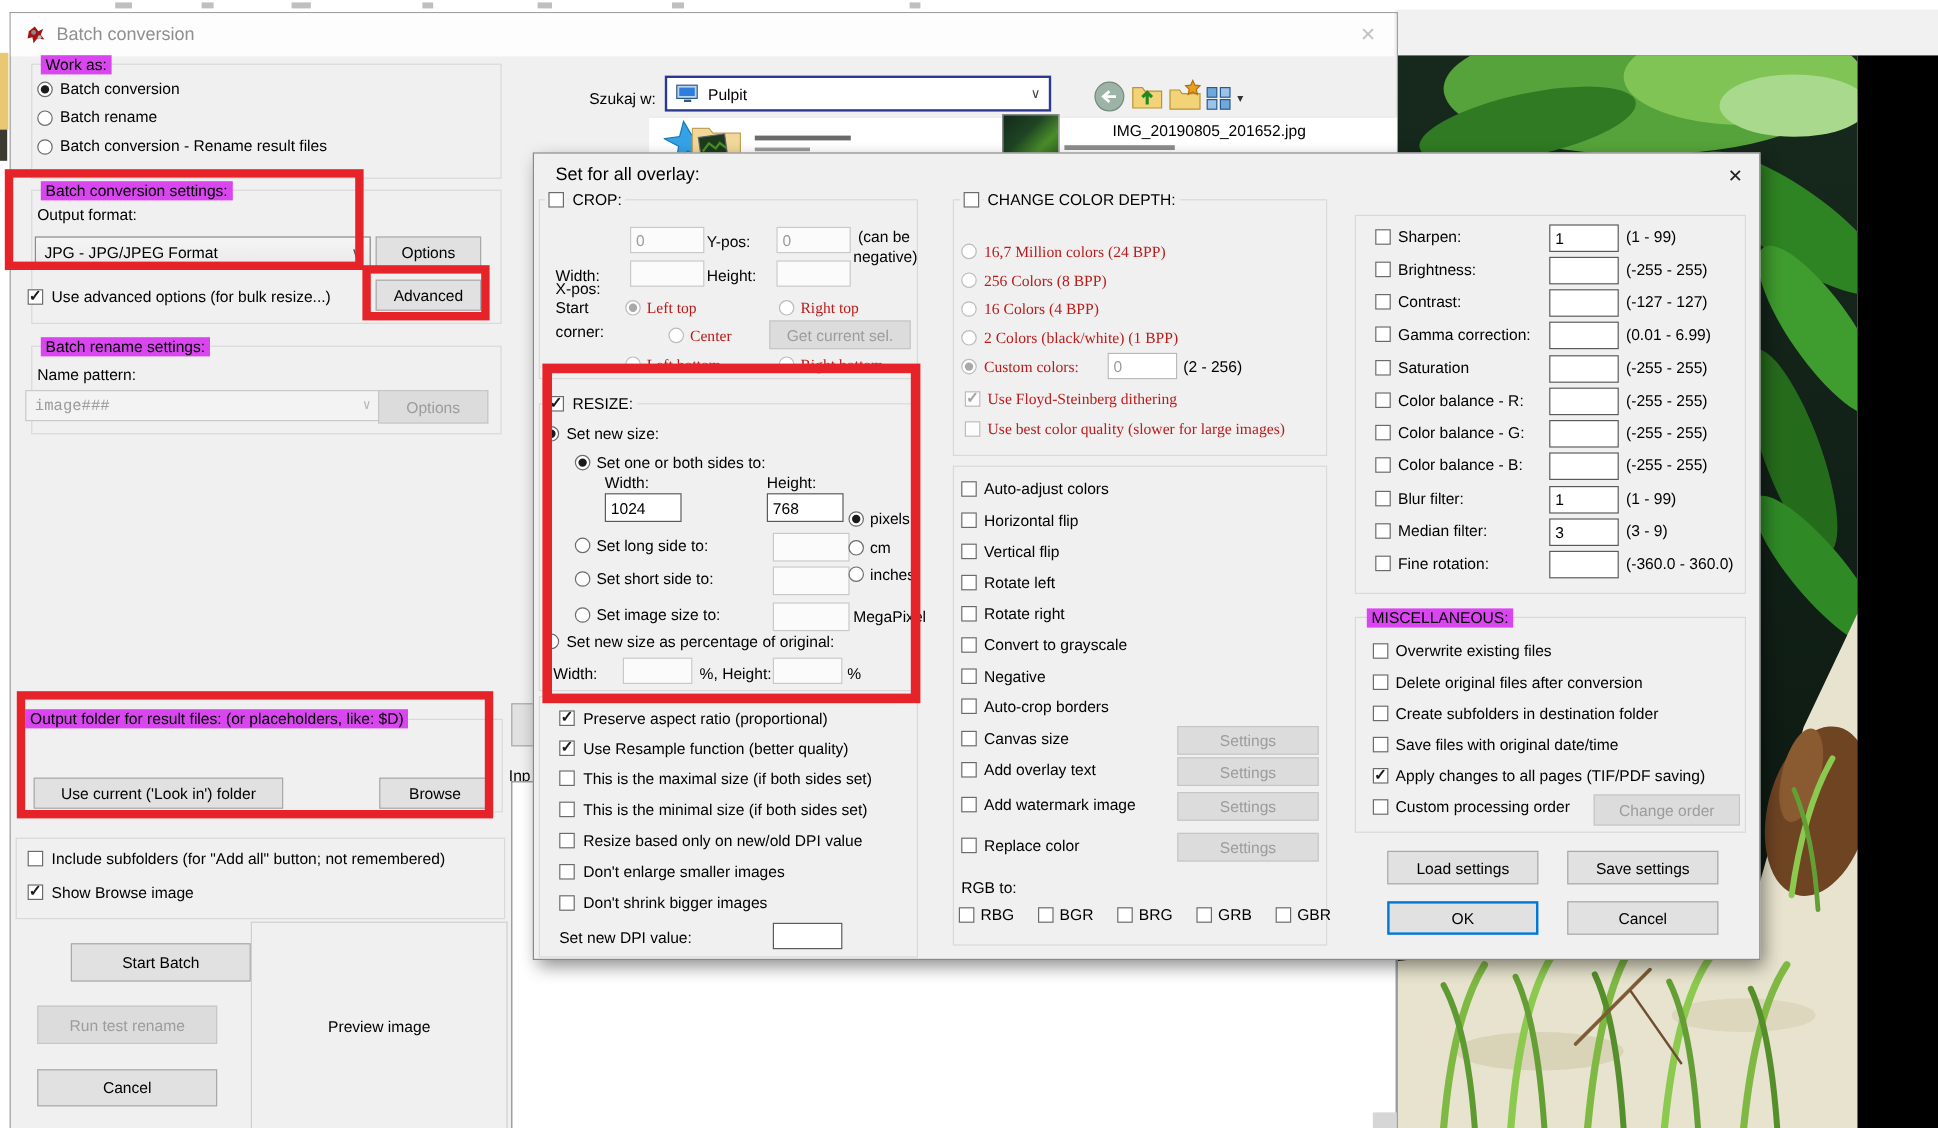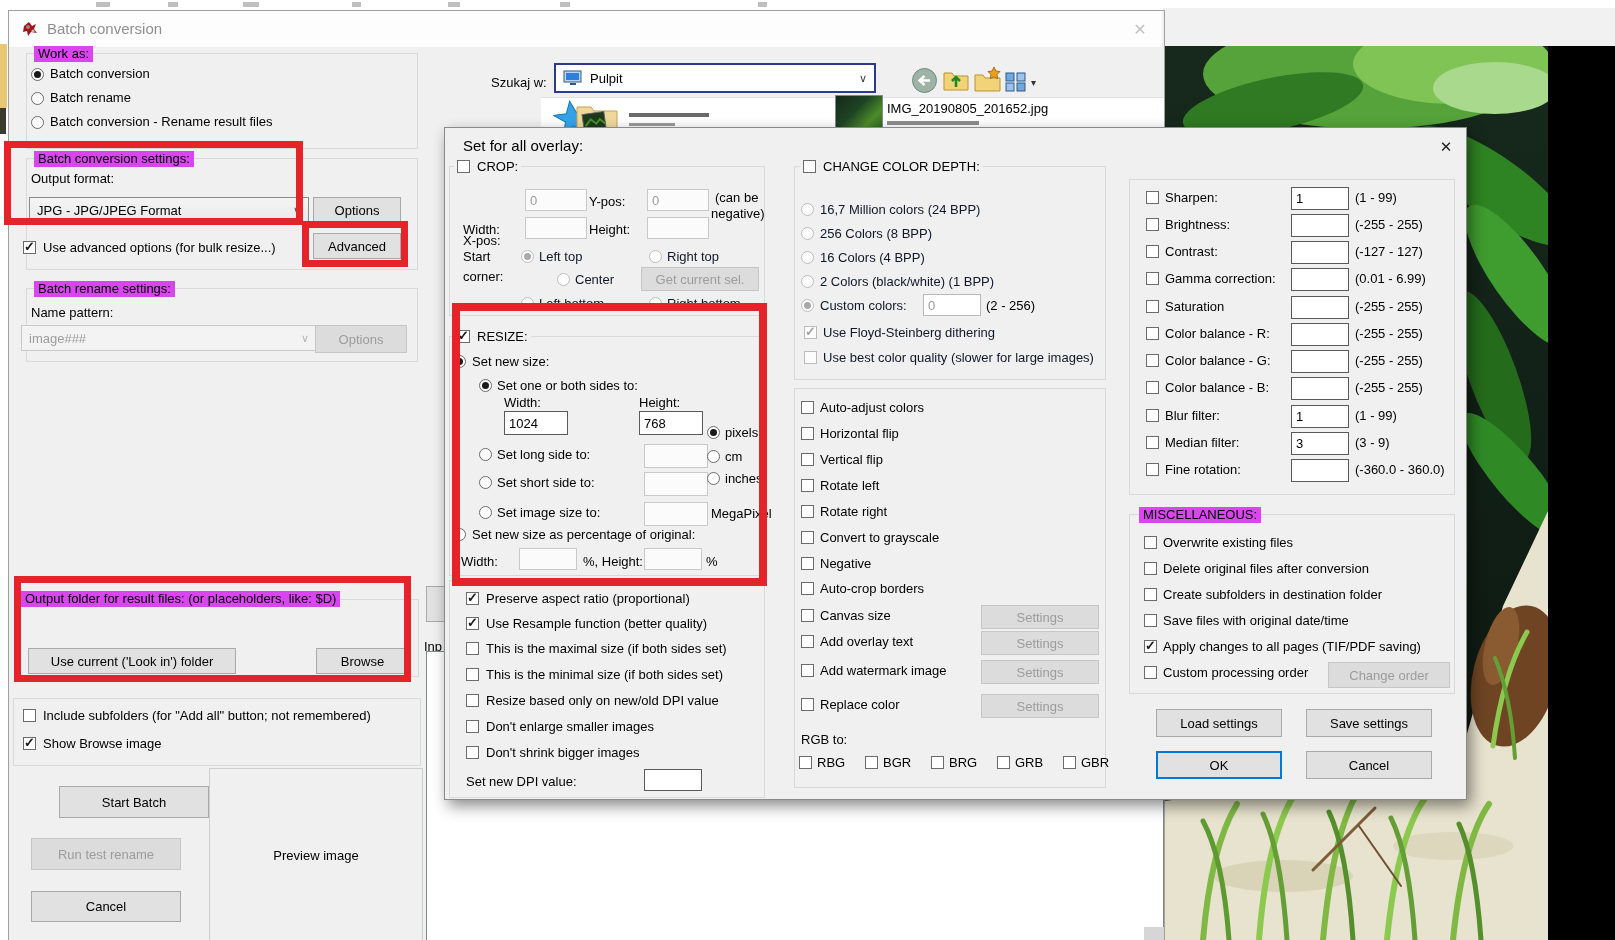--- a/index.html
+++ b/index.html
@@ -3,21 +3,21 @@
 <meta charset="utf-8">
 <style>
   html,body{margin:0;padding:0;background:#fff;}
   #stage{position:relative;width:1615px;height:940px;overflow:hidden;background:#fff;
          font-family:"Liberation Sans",sans-serif;font-size:13px;color:#000;}
   .abs{position:absolute;}
   .dlg{position:absolute;background:#f0f0f0;}
   .grp{position:absolute;border:1px solid #d9d9d9;}
   .legend{position:absolute;background:#d946ef;padding:0 4px;white-space:nowrap;}
   .lbl{position:absolute;white-space:nowrap;line-height:16px;}
-  .lbl.dis{color:#0f172a;}
+  .lbl.dis{color:#b91c1c;font-family:Liberation Serif, serif;}
   .cb{position:absolute;width:13px;height:13px;background:#fff;border:1px solid #6b6b6b;box-sizing:border-box;}
   .cb.ck::after{content:"✓";position:absolute;left:0;top:-3px;font-size:13px;font-weight:bold;color:#1a1a1a;}
   .cb.dis{border-color:#bcbcbc;background:#fcfcfc;}
   .cb.dis.ck::after{color:#a5a5a5;}
   .rd{position:absolute;width:13px;height:13px;border-radius:50%;background:#fff;border:1px solid #6b6b6b;box-sizing:border-box;}
   .rd.sel::after{content:"";position:absolute;left:2px;top:2px;width:7px;height:7px;border-radius:50%;background:#1a1a1a;}
   .rd.dis{border-color:#bcbcbc;}
   .rd.dis.sel::after{background:#a9a9a9;}
   .inp{position:absolute;background:#fff;border:1px solid #828790;height:22px;box-sizing:border-box;
        font-family:"Liberation Sans",sans-serif;font-size:13px;padding:1px 4px;color:#000;}
@@ -129,21 +129,21 @@
       <span class="chev">∨</span>
     </div>
     <div class="btn" style="left:304px;top:186px;width:88px;height:26px;">Options</div>
     <span class="cb ck" style="left:14px;top:230px;"></span>
     <span class="lbl" style="left:34px;top:229px;">Use advanced options (for bulk resize...)</span>
     <div class="btn" style="left:304px;top:222px;width:88px;height:26px;">Advanced</div>
 
     <div class="grp" style="left:17px;top:277px;width:390px;height:72px;"></div>
     <span class="legend lbl" style="left:25px;top:270px;">Batch rename settings:</span>
     <span class="lbl" style="left:22px;top:294px;">Name pattern:</span>
-    <div class="combo dis" style="left:12px;top:314px;width:296px;height:26px;">
+    <div class="combo dis" style="left:12px;top:314px;width:296px;height:26px;font-family:Liberation Mono, monospace;">
       <span>image###</span>
       <span class="chev">∨</span>
     </div>
     <div class="btn dis" style="left:306px;top:314px;width:92px;height:28px;">Options</div>
 
     <div class="grp" style="left:10px;top:588px;width:398px;height:76px;"></div>
     <span class="legend lbl" style="left:12px;top:580px;">Output folder for result files: (or placeholders, like: $D)</span>
     <div class="btn" style="left:19px;top:637px;width:208px;height:26px;">Use current ('Look in') folder</div>
     <div class="btn" style="left:307px;top:637px;width:93px;height:26px;">Browse</div>
 
@@ -210,21 +210,21 @@
     <span class="abs" style="left:566px;top:90px;">
       <svg width="44" height="34" viewBox="0 0 44 34">
         <path d="M2,6 L16,6 L19,10 L42,10 L42,32 L2,32 Z" fill="#f0d89a" stroke="#c3a156"></path>
         <rect x="8" y="12" width="22" height="16" fill="#1c3a1c" stroke="#666" transform="rotate(-8 19 20)"></rect>
         <path d="M10,24 l6,-6 5,5 4,-4 5,5" stroke="#4a8c2a" stroke-width="2" fill="none" transform="rotate(-8 19 20)"></path>
       </svg>
     </span>
     <span class="bar" style="left:620px;top:102px;width:80px;height:4px;"></span>
     <span class="bar" style="left:620px;top:112px;width:46px;height:3px;background:#9a9a9a;"></span>
     <div class="abs" style="left:826px;top:84px;width:46px;height:38px;border:1px solid #888;background:linear-gradient(135deg,#13291a 0%,#1e4423 40%,#4a8c2a 70%,#2a5a1d 100%);"></div>
-    <span class="lbl" style="left:878px;top:90px;">IMG_20190805_201652.jpg</span>
+    <span class="lbl" style="left:918px;top:90px;">IMG_20190805_201652.jpg</span>
     <span class="bar" style="left:878px;top:110px;width:92px;height:4px;background:#8d8d8d;"></span>
 
     <div class="btn" style="left:417px;top:575px;width:22px;height:36px;"></div>
     <span class="lbl" style="left:415px;top:628px;">Inp</span>
     <div class="abs" style="left:417px;top:640px;width:736px;height:290px;background:#fff;border:1px solid #828790;border-bottom:none;"></div>
     <div class="abs" style="left:1135px;top:916px;width:20px;height:14px;background:#d6d6d6;"></div>
   </div>
 
   <div class="dlg" style="left:444px;top:127px;width:1021px;height:671px;border:1px solid #8a8a8a;box-shadow:4px 6px 14px rgba(0,0,0,.45);z-index:10;">
 

